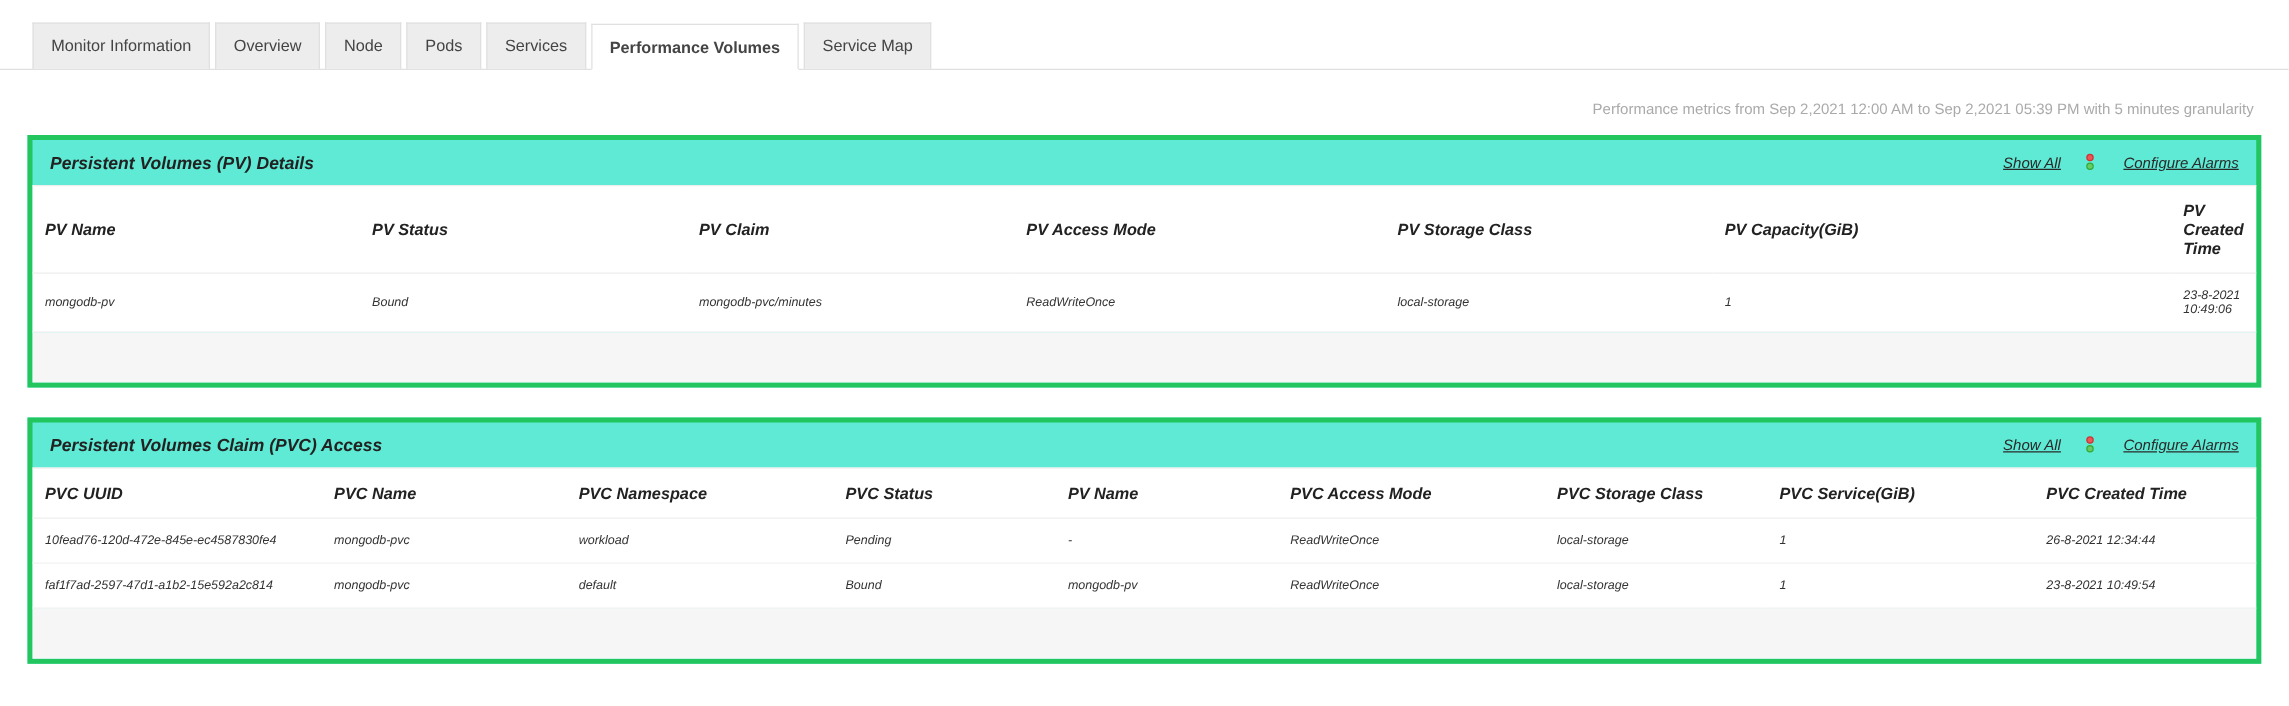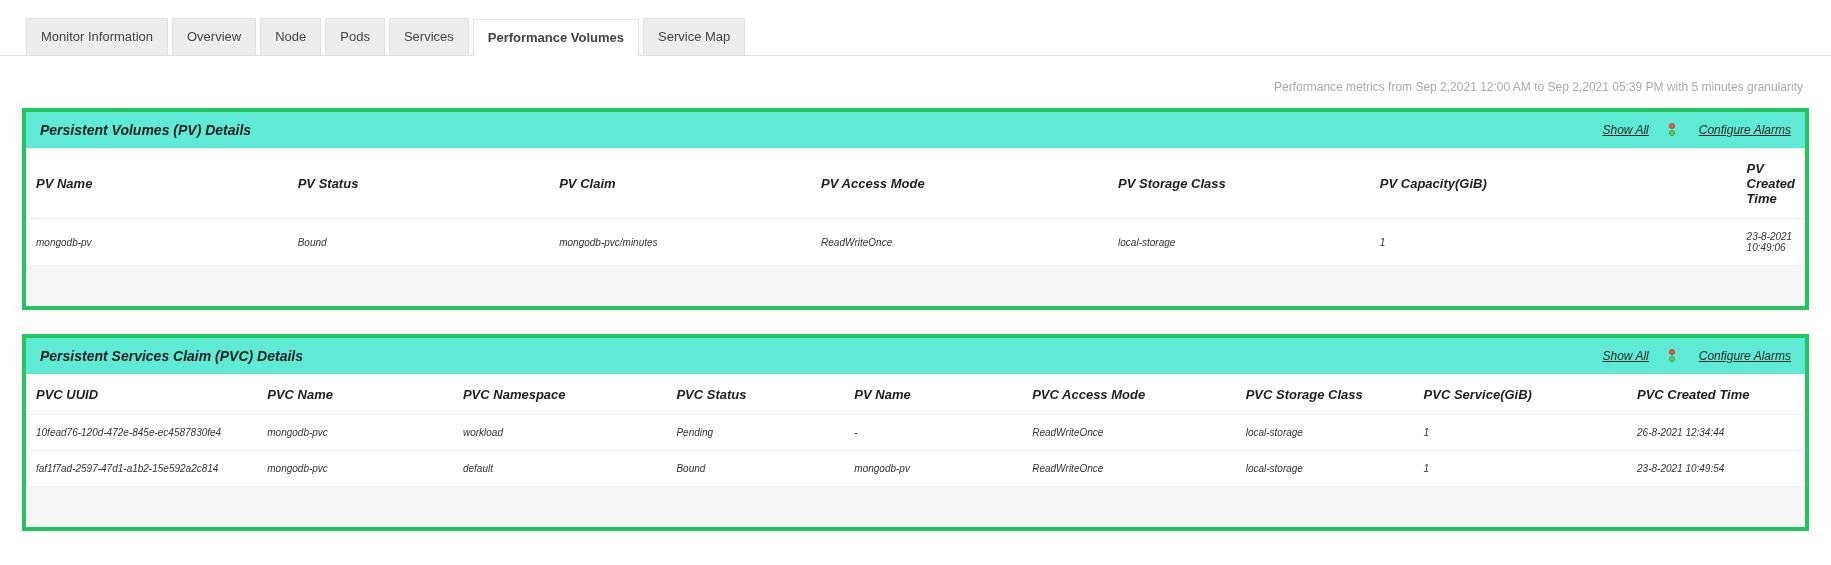--- a/index.html
+++ b/index.html
@@ -177,21 +177,21 @@
           <td>1</td>
           <td>23-8-2021 10:49:06</td>
         </tr>
       </tbody>
     </table>
     <div class="panel-footer"></div>
   </div>
 
   <div class="panel">
     <div class="panel-header">
-      <div class="panel-title">Persistent Services Claim (PVC) Details</div>
+      <div class="panel-title">Persistent Volumes Claim (PVC) Access</div>
       <div class="panel-links">
         <span class="link">Show All</span>
         <span class="cfg">
           <span class="traffic">
               <span class="r"></span>
               <span class="g"></span>
             </span>
           <span class="link">Configure Alarms</span>
         </span>
       </div>

